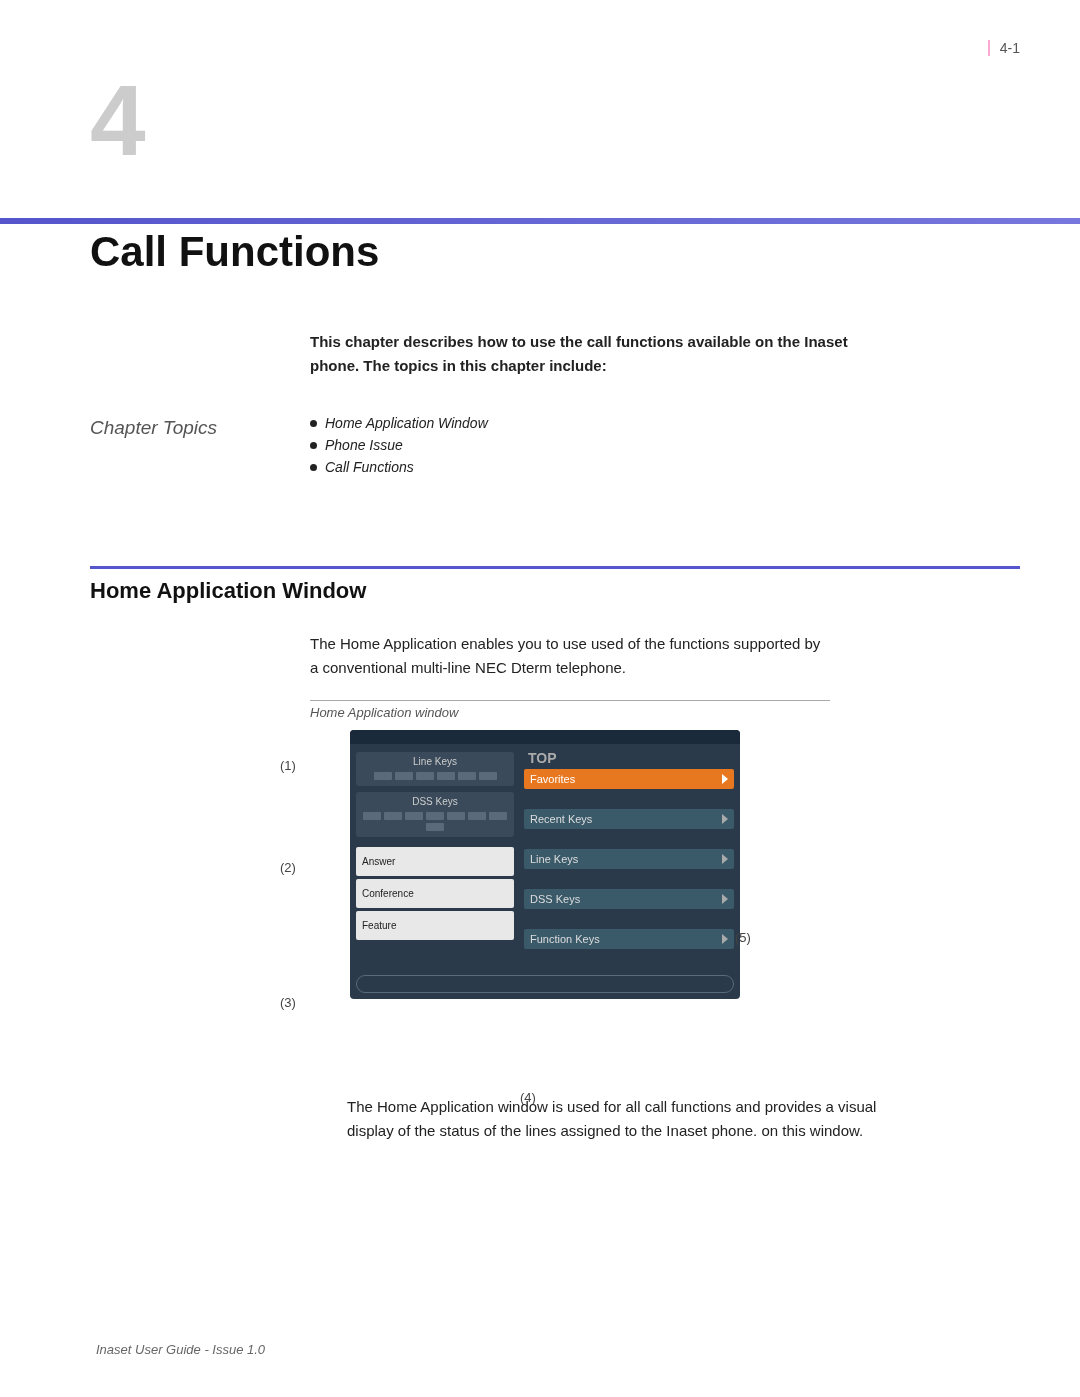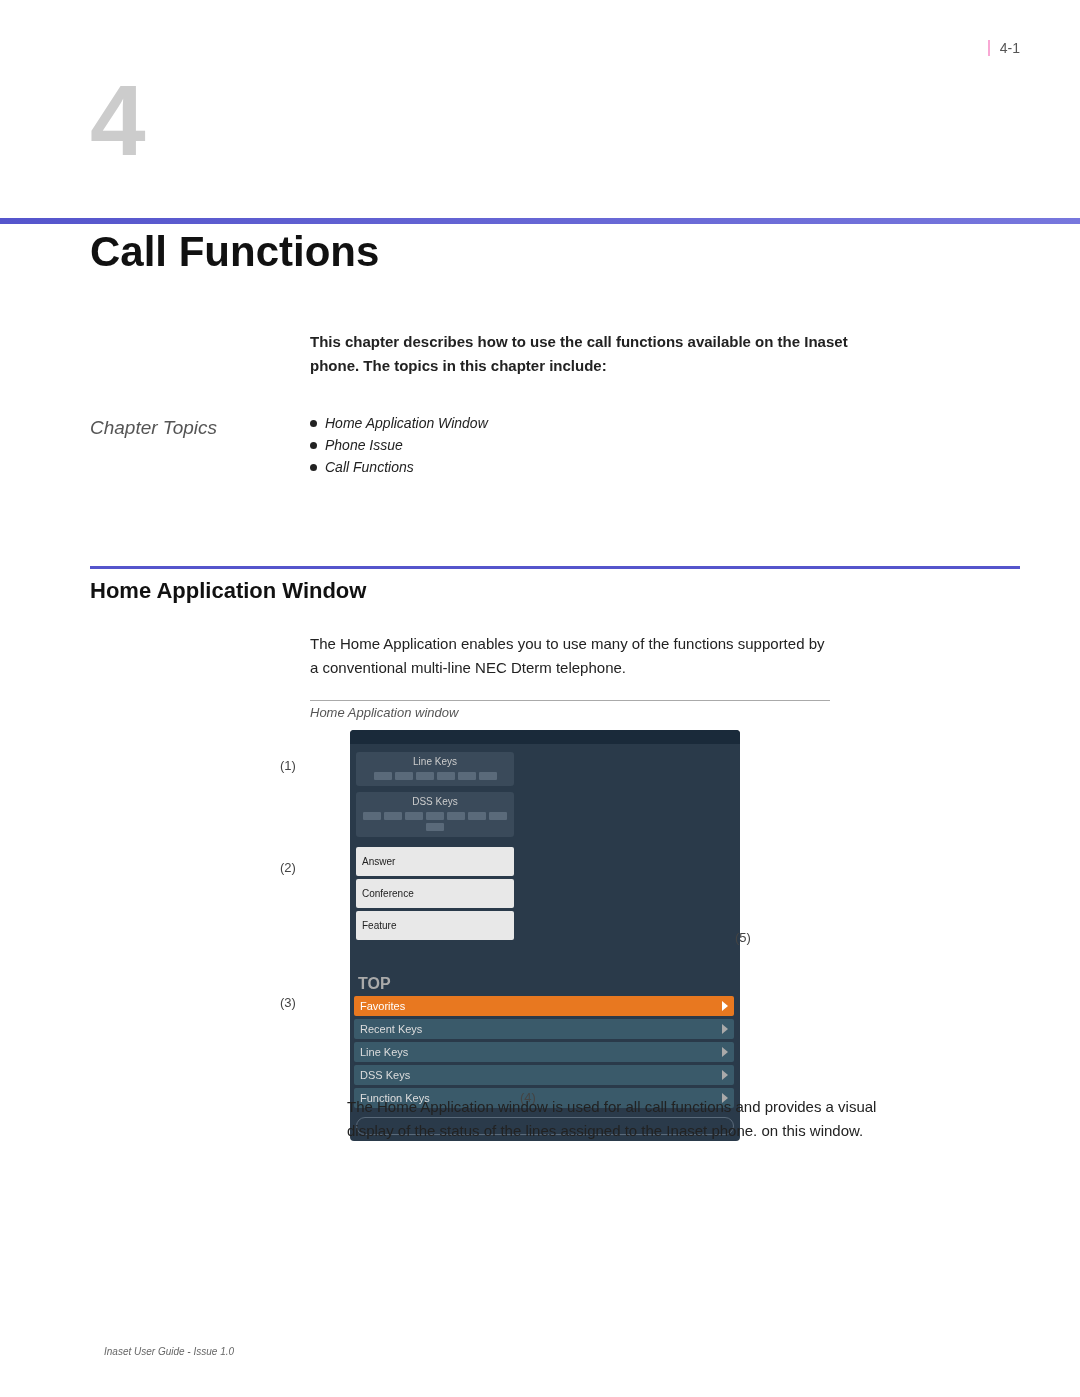--- a/index.html
+++ b/index.html
@@ -177,21 +177,20 @@
     
     .phone-topbar {
       background: #1a2a3a;
       height: 14px;
     }
 
     
     .phone-main {
       display: flex;
       background: #2a3a4a;
-      flex-direction: column;
     }
 
     
     .phone-left {
       width: 170px;
       padding: 8px 6px;
       display: flex;
       flex-direction: column;
       gap: 6px;
     }
@@ -243,31 +242,30 @@
     
     .phone-right {
       flex: 1;
       padding: 6px 6px 6px 4px;
       display: flex;
       flex-direction: column;
       gap: 0;
     }
 
     .phone-menu-top {
-      font-size: 16px;
+      font-size: 14px;
       color: #aaa;
       font-weight: bold;
       margin-bottom: 3px;
       padding-left: 4px;
-      margin-top: 21px;
     }
 
     .phone-menu-item {
       border-radius: 2px;
-      margin-bottom: 3px;
+      margin-bottom: 20px;
       font-size: 11px;
       color: #ddd;
       padding: 4px 6px;
       display: flex;
       align-items: center;
       justify-content: space-between;
       background: #3a5a6a;
     }
 
     .phone-menu-item.active {
@@ -347,22 +345,22 @@
       font-size: 15px;
       line-height: 1.6;
       color: #222;
       margin-left: 37px;
     }
 
     
     .footer {
       position: absolute;
       bottom: 40px;
-      left: 104px;
-      font-size: 10px;
+      left: 96px;
+      font-size: 13px;
       font-style: italic;
       color: #666;
     }
   </style>
 </head>
 <body>
 
 <div class="page-number">4-1</div>
 
 <div class="chapter-number">4</div>
@@ -388,21 +386,21 @@
       <span class="bullet"></span>
       <span>Call Functions</span>
     </li>
   </ul>
 </div>
 
 <div class="section-divider divider-top"></div>
 
 <div class="section-heading">Home Application Window</div>
 
-<div class="section-desc">The Home Application enables you to use many of the functions supported by a conventional multi-line NEC Dterm telephone.</div>
+<div class="section-desc">The Home Application enables you to use used of the functions supported by a conventional multi-line NEC Dterm telephone.</div>
 
 <div class="figure-container">
   <div class="figure-line"></div>
   <div class="figure-caption">Home Application window</div>
 
   <div style="position:relative; margin-left:0; width:660px;">
     <span style="position:absolute; left:190px; top:28px; font-size:13px; color:#444;">(1)</span>
     <span style="position:absolute; left:190px; top:130px; font-size:13px; color:#444;">(2)</span>
     <span style="position:absolute; left:190px; top:265px; font-size:13px; color:#444;">(3)</span>
     <span style="position:absolute; left:430px; top:360px; font-size:13px; color:#444;">(4)</span>

